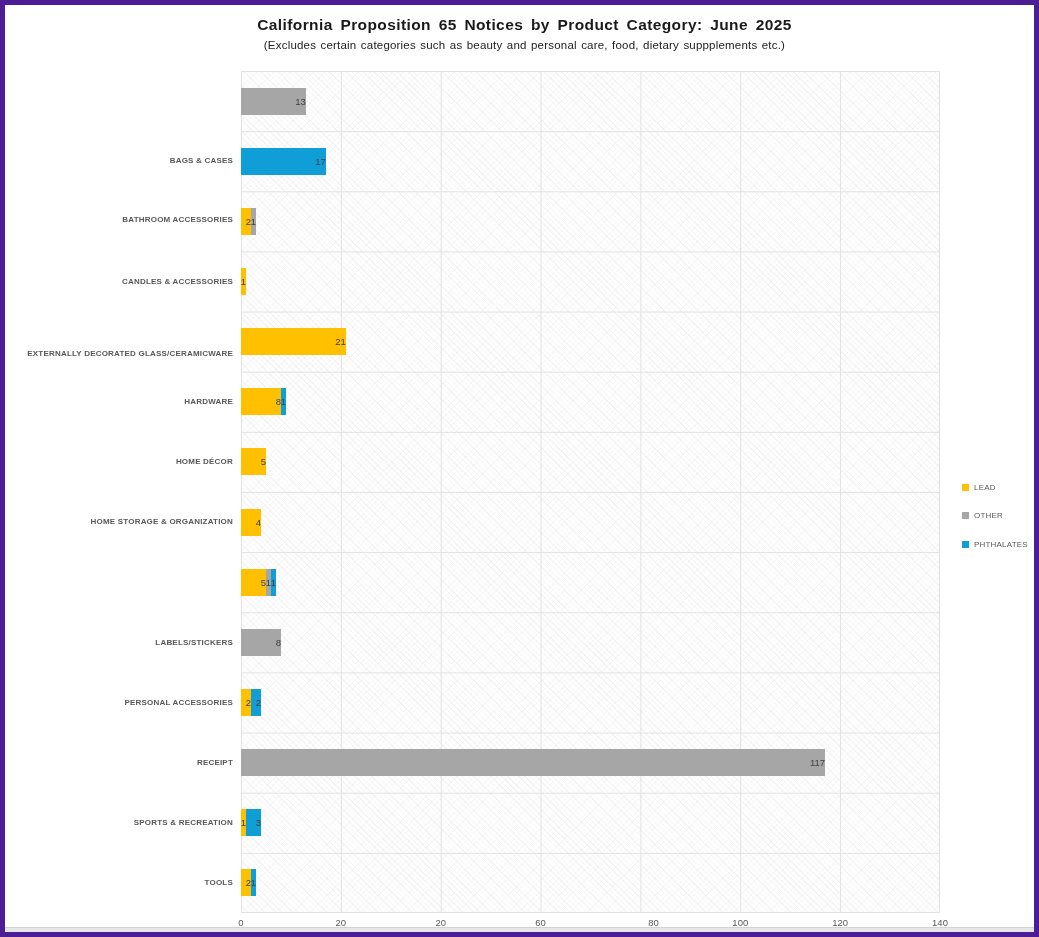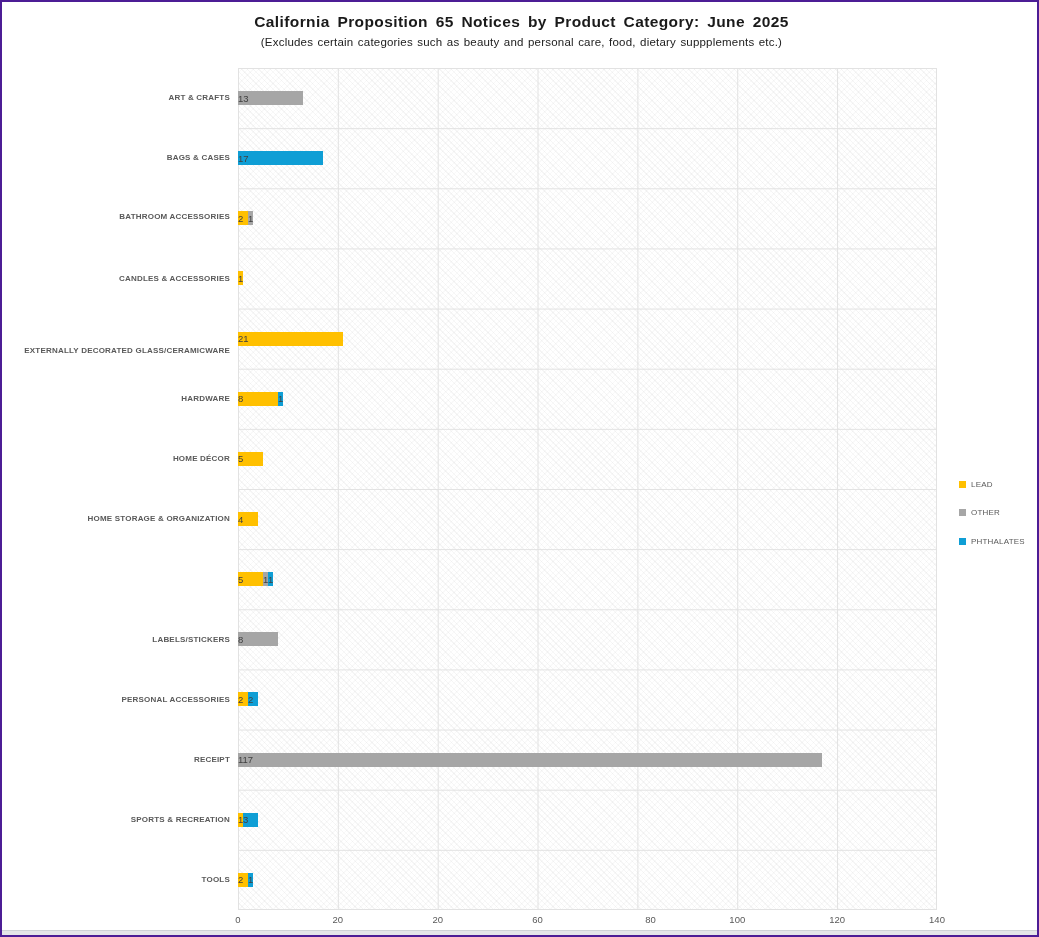--- a/index.html
+++ b/index.html
@@ -2,21 +2,21 @@
 <html><head>
 <meta charset="utf-8">
 <style>
   * { margin: 0; padding: 0; box-sizing: border-box; }
   html, body { background: #f2f2f2; }
   .frame {
     position: relative;
     width: 1039px;
     height: 937px;
     background: #ffffff;
-    border: 2px solid #4c1d95;
+    border: 5px solid #4c1d95;
     font-family: "Liberation Sans", sans-serif;
     overflow: hidden;
   }
   .chart-title {
     position: absolute;
     top: 11px; left: 0; width: 1039px;
     text-align: center;
     font-size: 15.5px;
     font-weight: bold;
     letter-spacing: 0.4px;
@@ -46,24 +46,24 @@
     background-size: 99.857px 100%, 100% 60.1428px, auto, auto;
   }
   .bar-row {
     position: absolute;
     left: 0; width: 100%;
     display: flex;
     align-items: center;
   }
   .seg {
     position: relative;
-    height: 14px;
-    display: flex;
-    align-items: center;
-    justify-content: flex-start;
+    height: 27px;
+    display: flex;
+    align-items: center;
+    justify-content: flex-end;
     flex-shrink: 0;
   }
   .seg-label {
     font-size: 9.5px;
     color: #404040;
     white-space: nowrap;
     z-index: 2;
   }
   .y-labels {
     position: absolute;
@@ -126,21 +126,20 @@
   }
 </style>
 </head>
 <body>
 
 <div class="frame">
   <div class="chart-title">California Proposition 65 Notices by Product Category: June 2025</div>
   <div class="chart-subtitle">(Excludes certain categories such as beauty and personal care, food, dietary suppplements etc.)</div>
 
   <div class="y-labels">
-      <div class="ylabel" style="top: 0px; height: 60.1429px;">ART &amp; CRAFTS</div>
       <div class="ylabel" style="top: 60.1429px; height: 60.1429px;">BAGS &amp; CASES</div>
       <div class="ylabel" style="top: 119px; height: 60.1429px; padding-left: 36px;">BATHROOM ACCESSORIES</div>
       <div class="ylabel" style="top: 180.429px; height: 60.1429px;">CANDLES &amp; ACCESSORIES</div>
       <div class="ylabel" style="top: 253px; height: 60.1429px; padding-left: 8px;">EXTERNALLY DECORATED GLASS/CERAMICWARE</div>
       <div class="ylabel" style="top: 300.714px; height: 60.1429px;">HARDWARE</div>
       <div class="ylabel" style="top: 360.857px; height: 60.1429px;">HOME DÉCOR</div>
       <div class="ylabel" style="top: 421px; height: 60.1429px;">HOME STORAGE &amp; ORGANIZATION</div>
       <div class="ylabel" style="top: 541.286px; height: 60.1429px;">LABELS/STICKERS</div>
       <div class="ylabel" style="top: 601.429px; height: 60.1429px;">PERSONAL ACCESSORIES</div>
       <div class="ylabel" style="top: 661.571px; height: 60.1429px;">RECEIPT</div>

